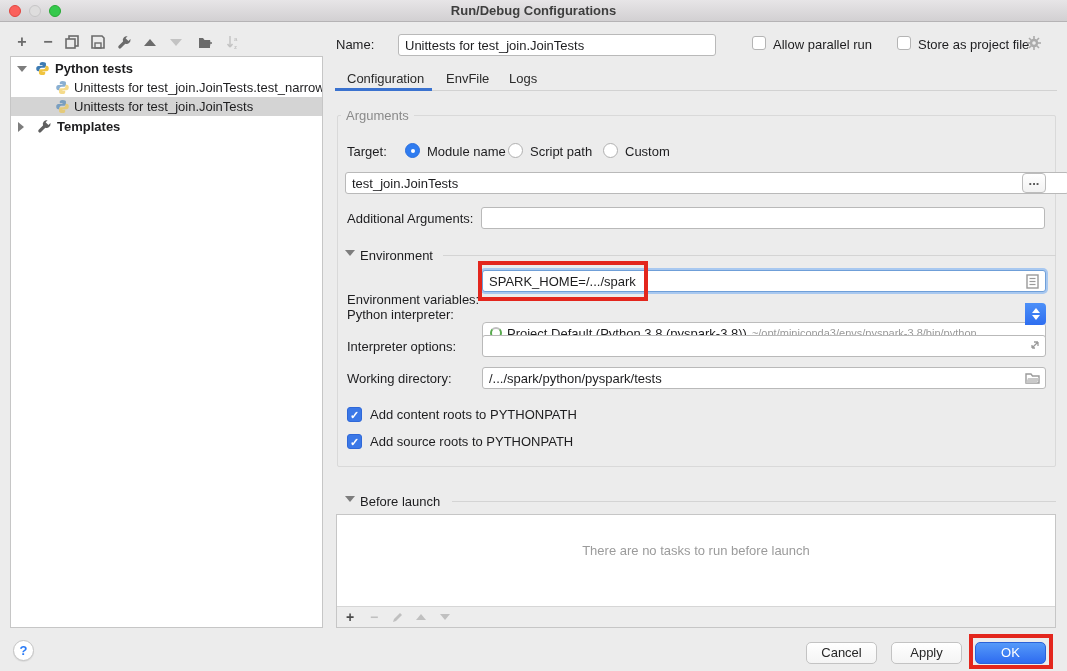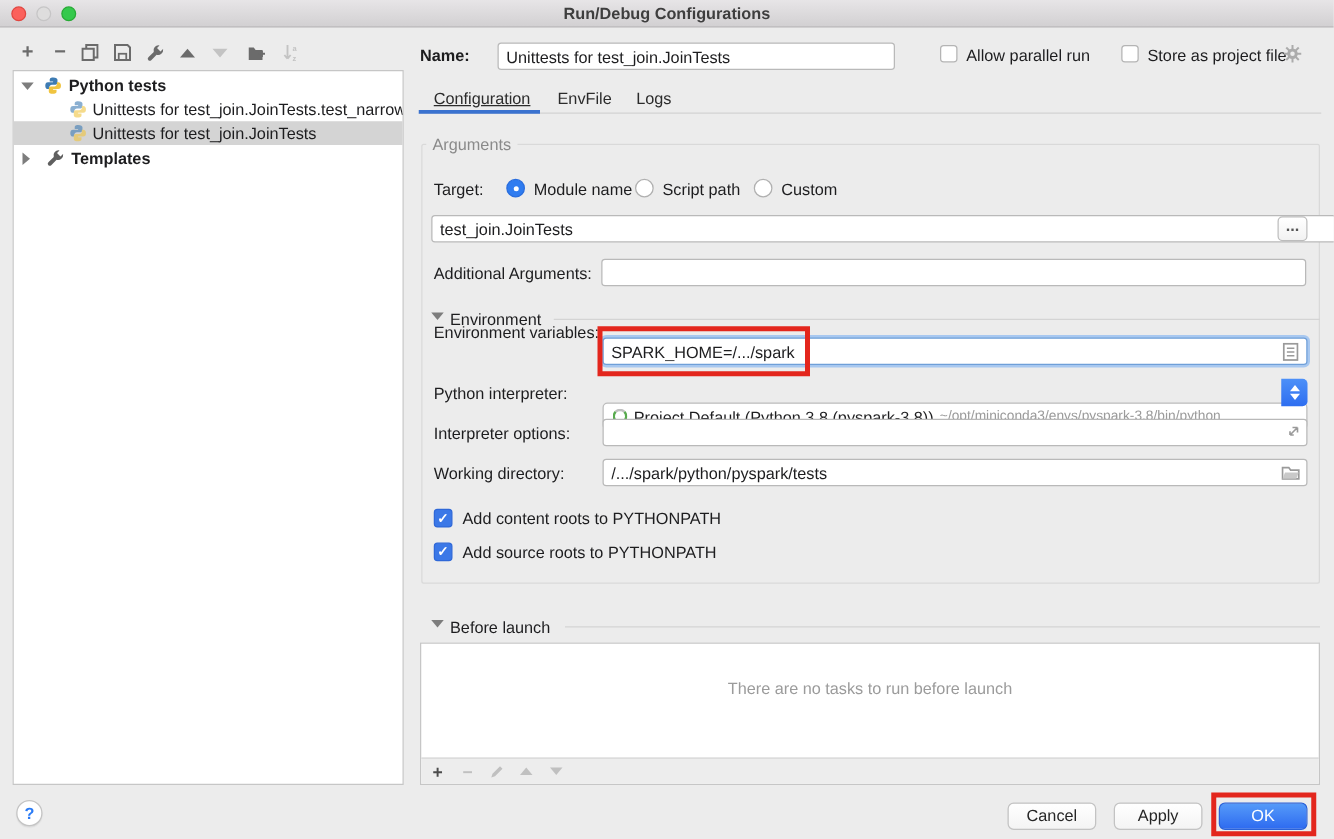--- a/index.html
+++ b/index.html
@@ -199,42 +199,42 @@
 </div>
 
 <div class="tree-row" style="left:11px; top:117px; width:311px;padding-left:26px;">
   <div class="tri right" style="position:absolute; left:7px; top:5px;"></div>
   <svg class="py-ico" style="left:26px; top:2px;" viewBox="0 0 15 15">
     <path d="M13.5 4.5 a4 4 0 0 1 -5.2 4.3 L4 13.1 a1.6 1.6 0 0 1 -2.3 -2.3 L6 6.5 A4 4 0 0 1 10.6 1.3 L8.6 3.3 l2.8 2.8 2-2 z" fill="#5f5f5f"></path>
   </svg>
   <span class="tree-label bold" style="left:46px;">Templates</span>
 </div>
 
-<span class="lbl" style="left:336px; top:37px;font-weight:bold;">Name:</span>
+<span class="lbl" style="left:336px; top:37px;">Name:</span>
 <input class="fld" style="left: 398px; top: 34px; width: 318px;" value="Unittests for test_join.JoinTests">
 
 <div class="cb off" style="left:752px; top:36px; width:14px; height:14px;"></div>
 <span class="lbl" style="left:773px; top:37px;">Allow parallel run</span>
 
 <div class="cb off" style="left:897px; top:36px; width:14px; height:14px;"></div>
 <span class="lbl" style="left:918px; top:37px;">Store as project file</span>
 <svg class="abs" style="left:1026px; top:35px;" width="16" height="16" viewBox="0 0 16 16">
   <g stroke="#ababab" stroke-width="1.6">
     <line x1="8" y1="1" x2="8" y2="15"></line>
       <line x1="1" y1="8" x2="15" y2="8"></line>
     <line x1="3" y1="3" x2="13" y2="13"></line>
       <line x1="13" y1="3" x2="3" y2="13"></line>
   </g>
   <circle cx="8" cy="8" r="4.2" fill="#ababab"></circle>
   <circle cx="8" cy="8" r="1.8" fill="#ececec"></circle>
 </svg>
 
 <div class="tabs-baseline"></div>
 <div class="tab-underline"></div>
-<span class="tab" style="left:347px;text-decoration:underline;">Configuration</span>
+<span class="tab" style="left:347px;">Configuration</span>
 <span class="tab" style="left:446px;">EnvFile</span>
 <span class="tab" style="left:509px;">Logs</span>
 
 <div class="groupbox"></div>
 <span class="legend">Arguments</span>
 
 <span class="lbl" style="left:347px; top:144px;">Target:</span>
 <div class="radio on" style="left:405px; top:143px;"></div>
 <span class="lbl" style="left:427px; top:144px;">Module name</span>
 <div class="radio off" style="left:508px; top:143px;"></div>
@@ -245,21 +245,21 @@
 <input class="fld" style="left: 345px; top: 172px; width: 724px;" value="test_join.JoinTests">
 <div class="browse-btn" style="left:1022px; top:173px;">...</div>
 
 <span class="lbl" style="left:347px; top:211px;">Additional Arguments:</span>
 <input class="fld" style="left: 481px; top: 207px; width: 564px;" value="">
 
 <div class="tri down" style="left:345px; top:250px;"></div>
 <span class="lbl" style="left:360px; top:248px;">Environment</span>
 <div class="sep-line" style="left:443px; top:255px; width:613px;"></div>
 
-<span class="lbl" style="left:347px; top:258px;">Environment variables:</span>
+<span class="lbl" style="left:347px; top:292px;">Environment variables:</span>
 <input class="fld focused" style="left: 482px; top: 270px; width: 564px;" value="SPARK_HOME=/.../spark">
 <svg class="abs" style="left:1026px; top:274px;" width="13" height="15" viewBox="0 0 13 15">
   <rect x="1" y="1" width="11" height="13" fill="#fff" stroke="#9a9a9a" stroke-width="1.4"></rect>
   <line x1="3.5" y1="4.5" x2="9.5" y2="4.5" stroke="#9a9a9a" stroke-width="1.2"></line>
   <line x1="3.5" y1="7.5" x2="9.5" y2="7.5" stroke="#9a9a9a" stroke-width="1.2"></line>
   <line x1="3.5" y1="10.5" x2="9.5" y2="10.5" stroke="#9a9a9a" stroke-width="1.2"></line>
 </svg>
 <div class="red-box" style="left:478px; top:261px; width:170px; height:40px;"></div>
 
 <span class="lbl" style="left:347px; top:307px;">Python interpreter:</span>

